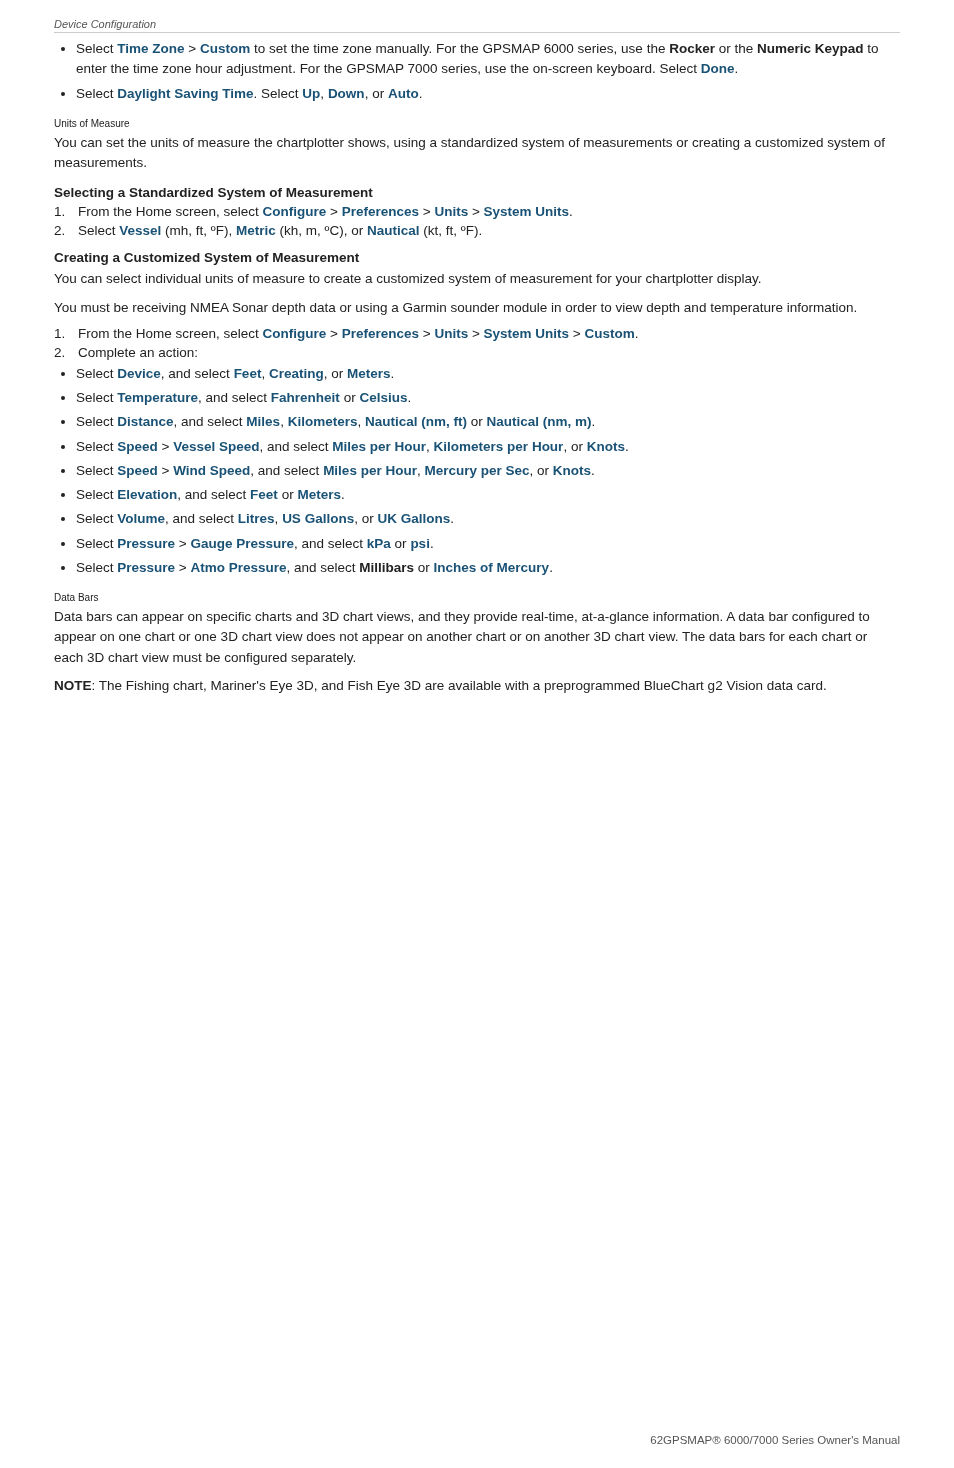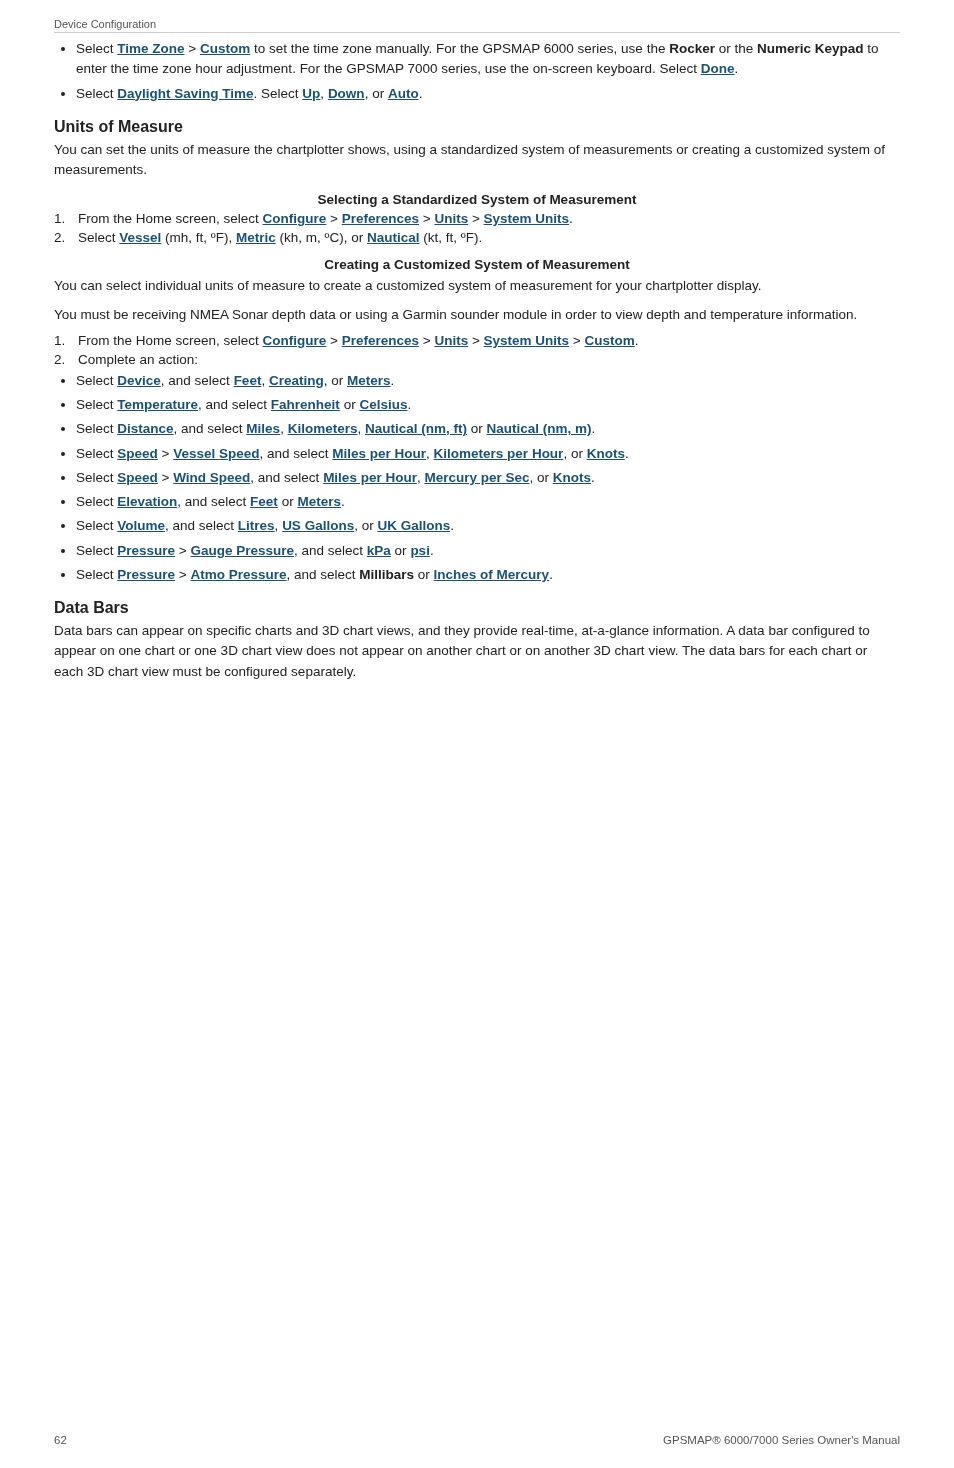--- a/index.html
+++ b/index.html
@@ -17,62 +17,61 @@
     }
     .header-rule {
       border: none;
       border-top: 1px solid #ccc;
       margin-bottom: 6px;
     }
     .page-header {
       font-size: 11px;
       color: #555;
       margin-bottom: 2px;
+      font-style: italic;
     }
     .section-title {
-      font-weight: bold;
-      font-size: 16px;
+      font-weight: normal;
+      font-size: 10px;
       margin-top: 14px;
       margin-bottom: 4px;
     }
     .subsection-title {
       font-weight: bold;
       font-size: 13.5px;
       margin-top: 12px;
       margin-bottom: 4px;
-      text-align: center;
     }
     p {
       margin-bottom: 8px;
       line-height: 1.5;
     }
     ul {
       margin-left: 22px;
       margin-bottom: 6px;
     }
     ul li {
       margin-bottom: 4px;
       line-height: 1.5;
       list-style-type: disc;
     }
     .bold-link {
       font-weight: bold;
       color: #1a5276;
-      text-decoration: underline;
     }
     .note-bold {
       font-weight: bold;
     }
     .footer {
       position: absolute;
       bottom: 22px;
       left: 54px;
       right: 54px;
       display: flex;
-      justify-content: space-between;
+      justify-content: flex-end;
       font-size: 11.5px;
       color: #555;
     }
     .numbered-item {
       display: flex;
       gap: 6px;
       margin-bottom: 4px;
     }
     .numbered-item .num {
       min-width: 18px;
@@ -150,19 +149,22 @@
     <li>
       Select <strong class="bold-link">Pressure</strong> &gt; <strong class="bold-link">Gauge Pressure</strong>, and select <strong class="bold-link">kPa</strong> or <strong class="bold-link">psi</strong>.
     </li>
     <li>
       Select <strong class="bold-link">Pressure</strong> &gt; <strong class="bold-link">Atmo Pressure</strong>, and select <strong>Millibars</strong> or <strong class="bold-link">Inches of Mercury</strong>.
     </li>
   </ul>
 
   <div class="section-title">Data Bars</div>
   <p>Data bars can appear on specific charts and 3D chart views, and they provide real-time, at-a-glance information. A data bar configured to appear on one chart or one 3D chart view does not appear on another chart or on another 3D chart view. The data bars for each chart or each 3D chart view must be configured separately.</p>
+  <p>
+    <span class="note-bold">NOTE</span><span>: The Fishing chart, Mariner's Eye 3D, and Fish Eye 3D are available with a preprogrammed BlueChart g2 Vision data card.</span>
+  </p>
 
 </div>
 
 <div class="footer">
   <span>62</span>
   <span>GPSMAP® 6000/7000 Series Owner's Manual</span>
 </div>
 
 </body></html>

